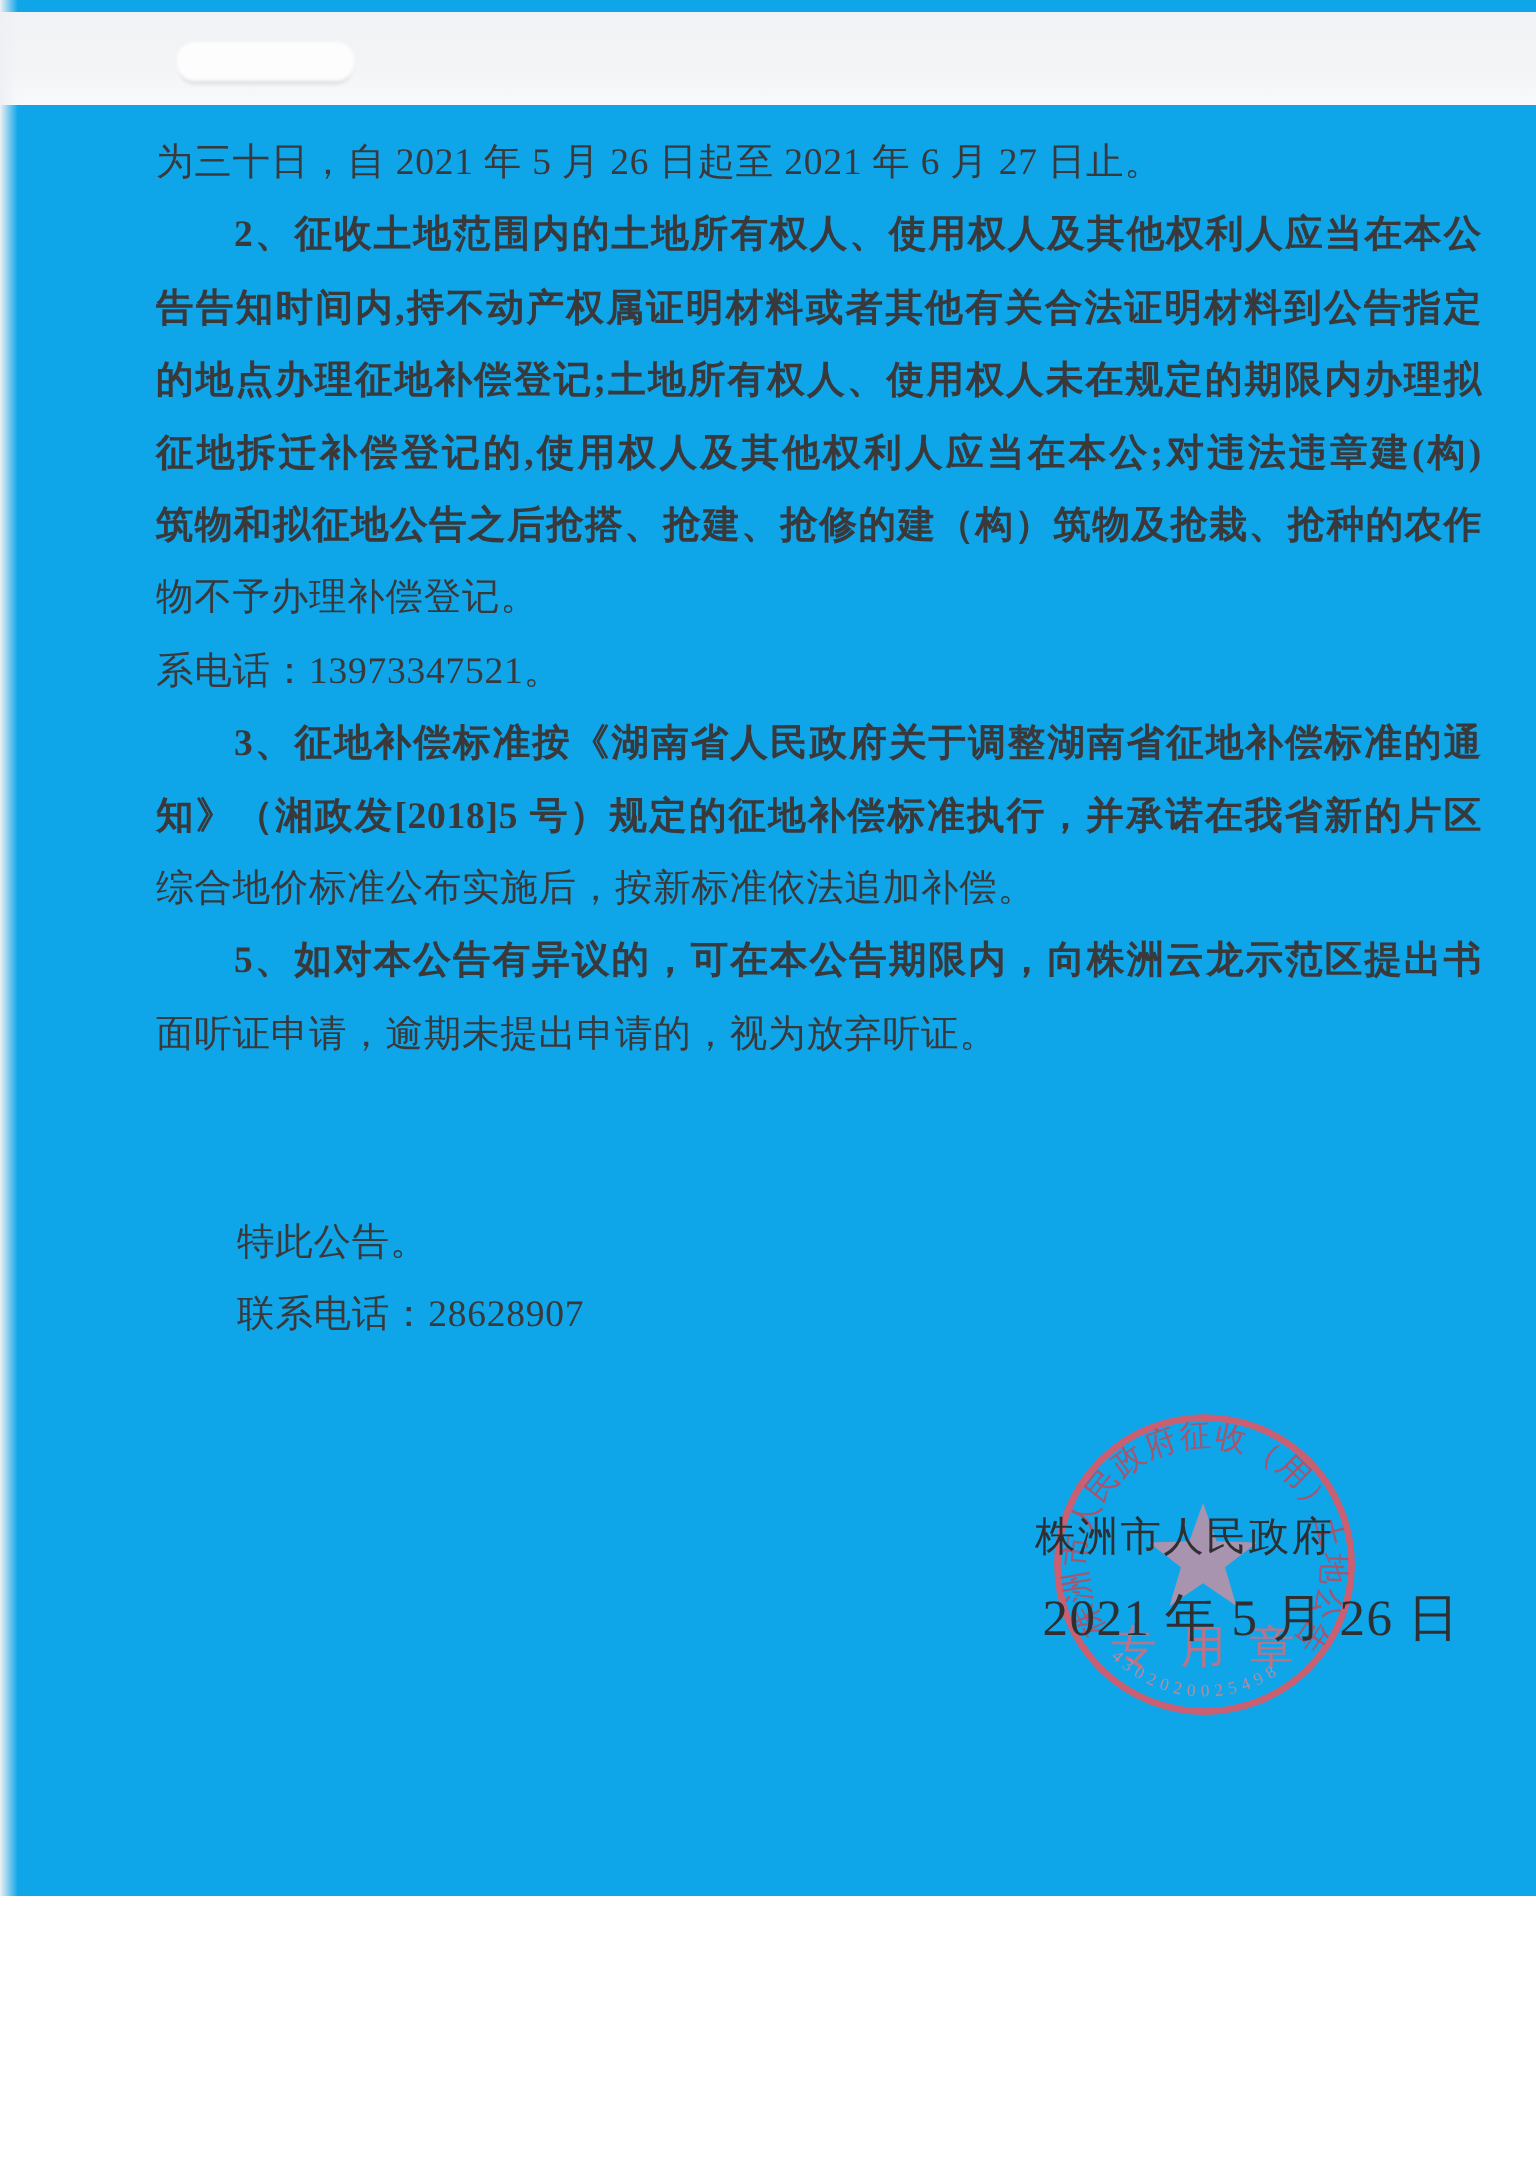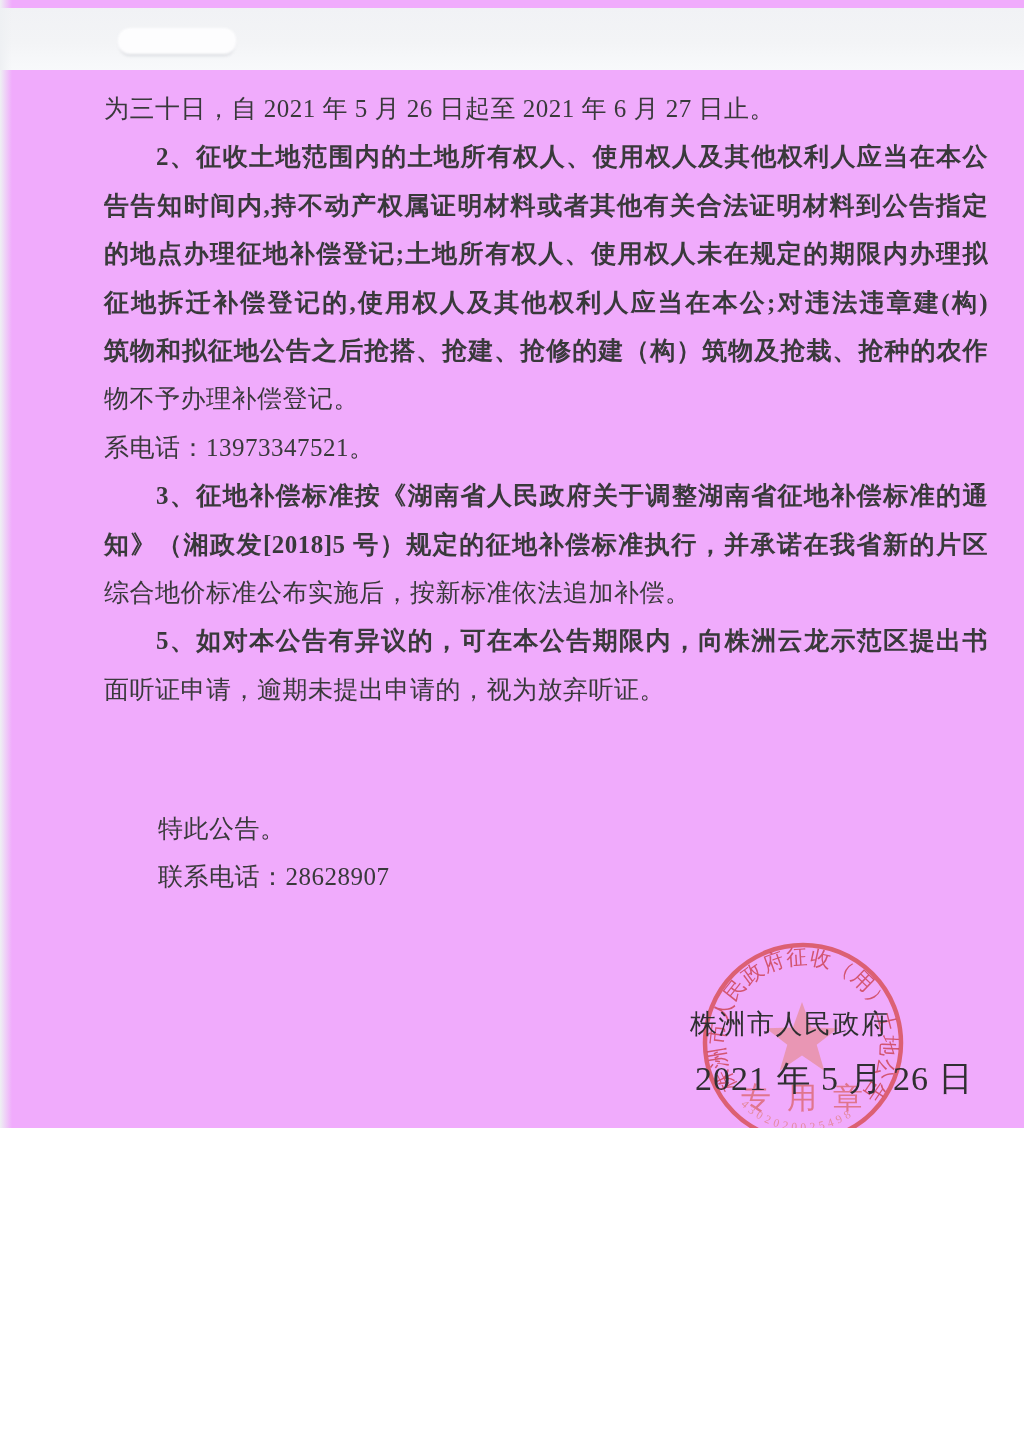--- a/index.html
+++ b/index.html
@@ -3,22 +3,22 @@
 <meta charset="utf-8">
 <style>
   html,body{margin:0;padding:0;}
   body{
     width:1024px;height:1448px;
     background:#ffffff;
     font-family:"Liberation Serif","DejaVu Serif",serif;
     -webkit-font-smoothing:antialiased;
   }
   .page{
-    position:relative;width:1024px;height:1128px;
-    background:#f0abfc;
+    position:relative;width:1024px;height:1264px;
+    background:#0ea5e9;
     overflow:hidden;
     color:#39393b;
   }
   
   .top-band{
     position:absolute;left:0;top:8px;width:1024px;height:62px;
     background:linear-gradient(180deg,#f1f2f5 0%,#f3f4f6 55%,#f8f9fb 100%);
   }
   .top-smudge{
     position:absolute;left:118px;top:28px;width:118px;height:26px;

